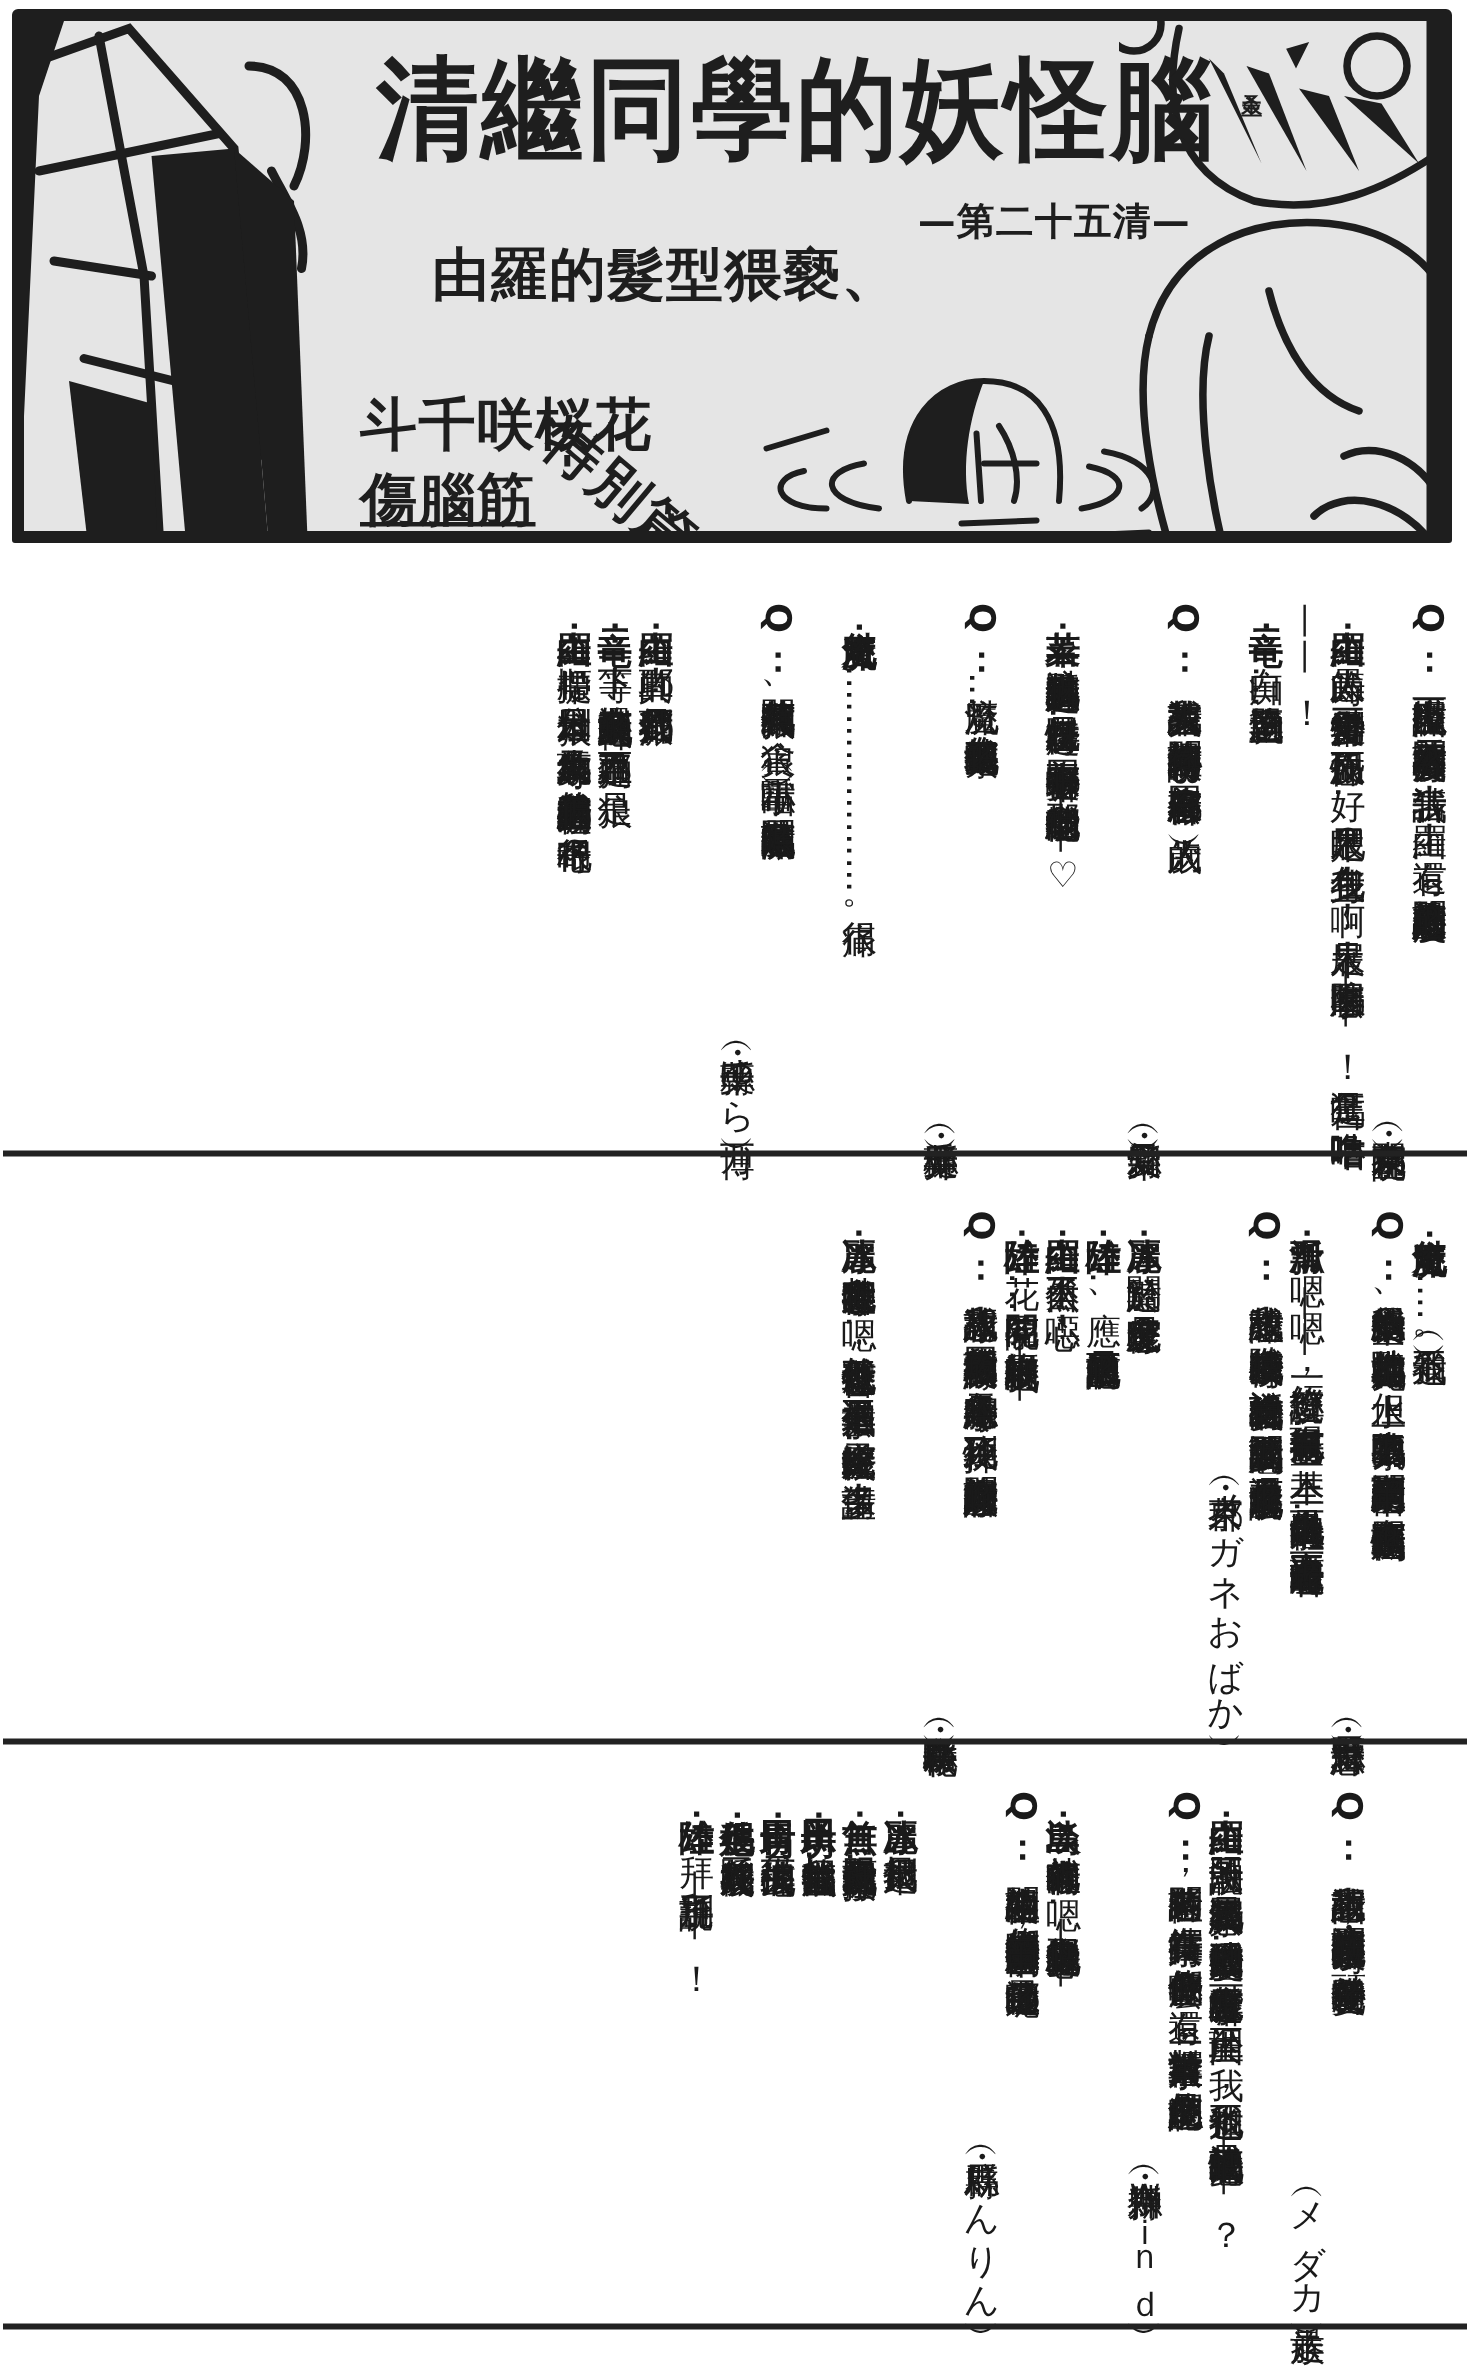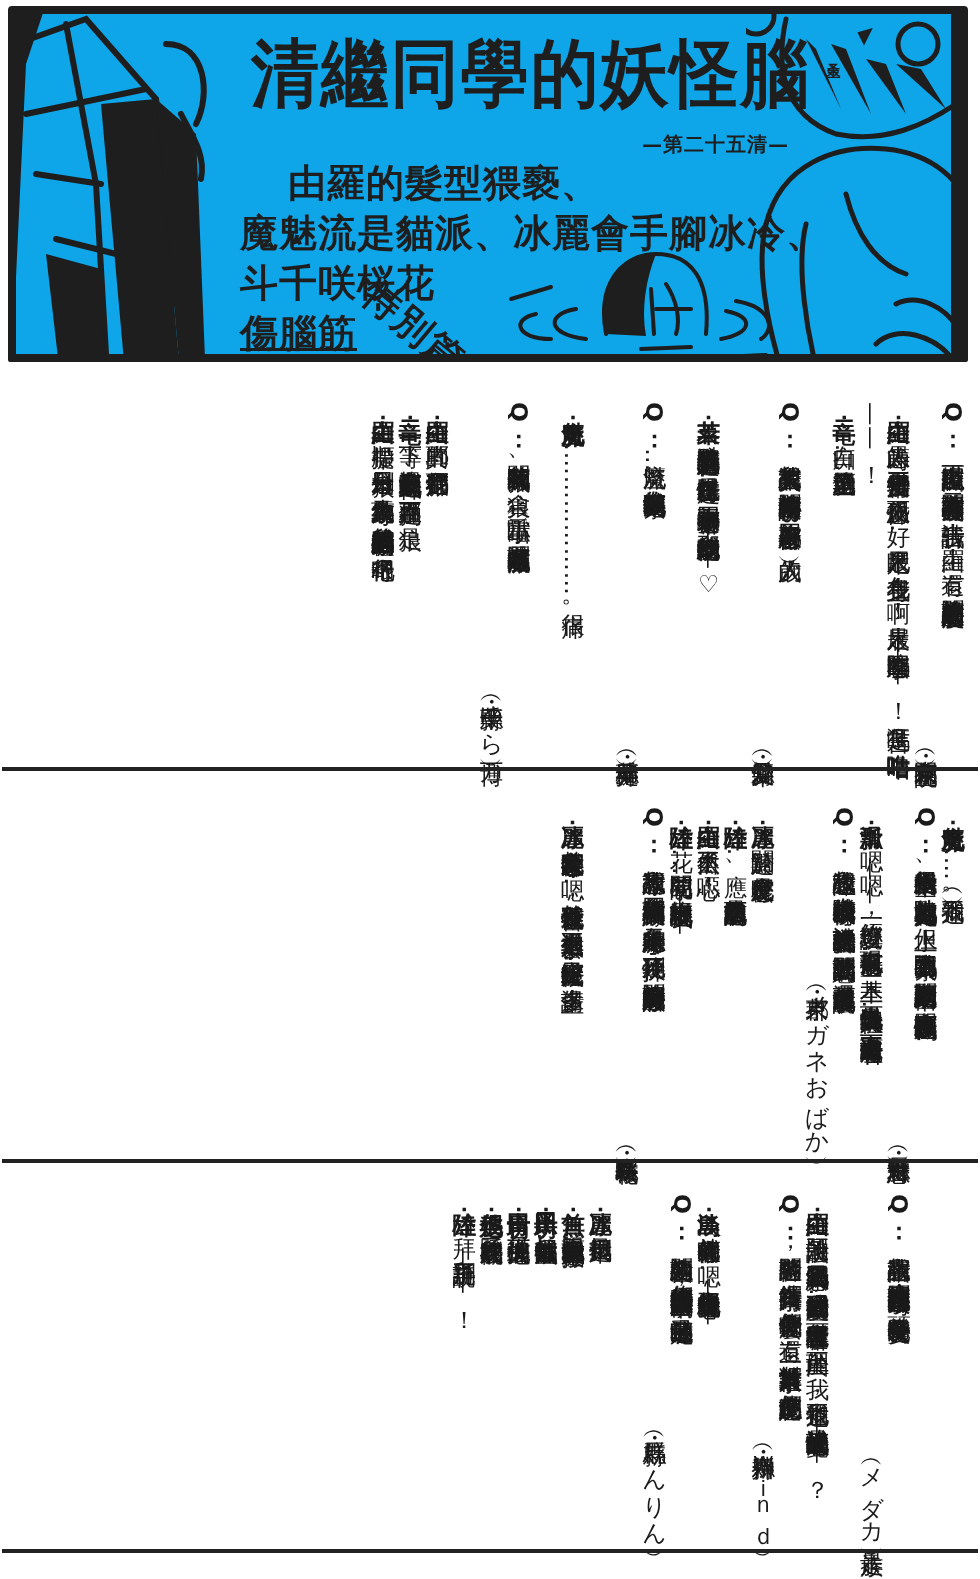--- a/index.html
+++ b/index.html
@@ -18,21 +18,21 @@
     
     .header-panel {
       position: absolute;
       left: 8px;
       top: 6px;
       width: 960px;
       height: 356px;
       border: 8px solid #1e1e1e;
       border-radius: 4px 4px 2px 2px;
       box-sizing: border-box;
-      background: #0ea5e9;
+      background: #e5e5e5;
       overflow: hidden;
     }
     .art {
       position: absolute;
     }
     .art-left-hair {
       left: -10px;
       top: -10px;
       width: 230px;
       height: 380px;
@@ -58,23 +58,23 @@
       font-size: 74px;
       letter-spacing: 2px;
       line-height: 1;
       color: #1e1e1e;
       white-space: nowrap;
       transform: scaleX(0.92);
       transform-origin: left top;
     }
     .chapter {
       position: absolute;
-      left: 626px;
+      left: 596px;
       top: 117px;
-      font-size: 20px;
+      font-size: 25px;
       font-weight: bold;
       color: #1e1e1e;
       letter-spacing: 1px;
       white-space: nowrap;
     }
     .signature {
       position: absolute;
       left: 808px;
       top: 38px;
       width: 18px;
@@ -231,21 +231,20 @@
       <path d="M35 60 L75 48"></path>
     </g>
     <path d="M130 95 C120 40 150 15 180 15 C170 40 165 70 170 97 Z" fill="#1e1e1e"></path>
   </svg>
 
   <div class="title">清繼同學的妖怪腦</div>
   <div class="chapter">—第二十五清—</div>
   <div class="signature">叒主</div>
 
   <div class="subtitle-line sub1">由羅的髮型猥褻、</div>
-  <div class="subtitle-line sub2">魔魅流是貓派、冰麗會手腳冰冷、</div>
   <div class="subtitle-line sub3">斗千咲桜花</div>
   <div class="subtitle-line sub4">傷腦筋</div>
 
   <div class="special">特別篇</div>
 </div>
 
 <section class="tier tier-1">
   <div class="columns">
 
     <div class="block">

